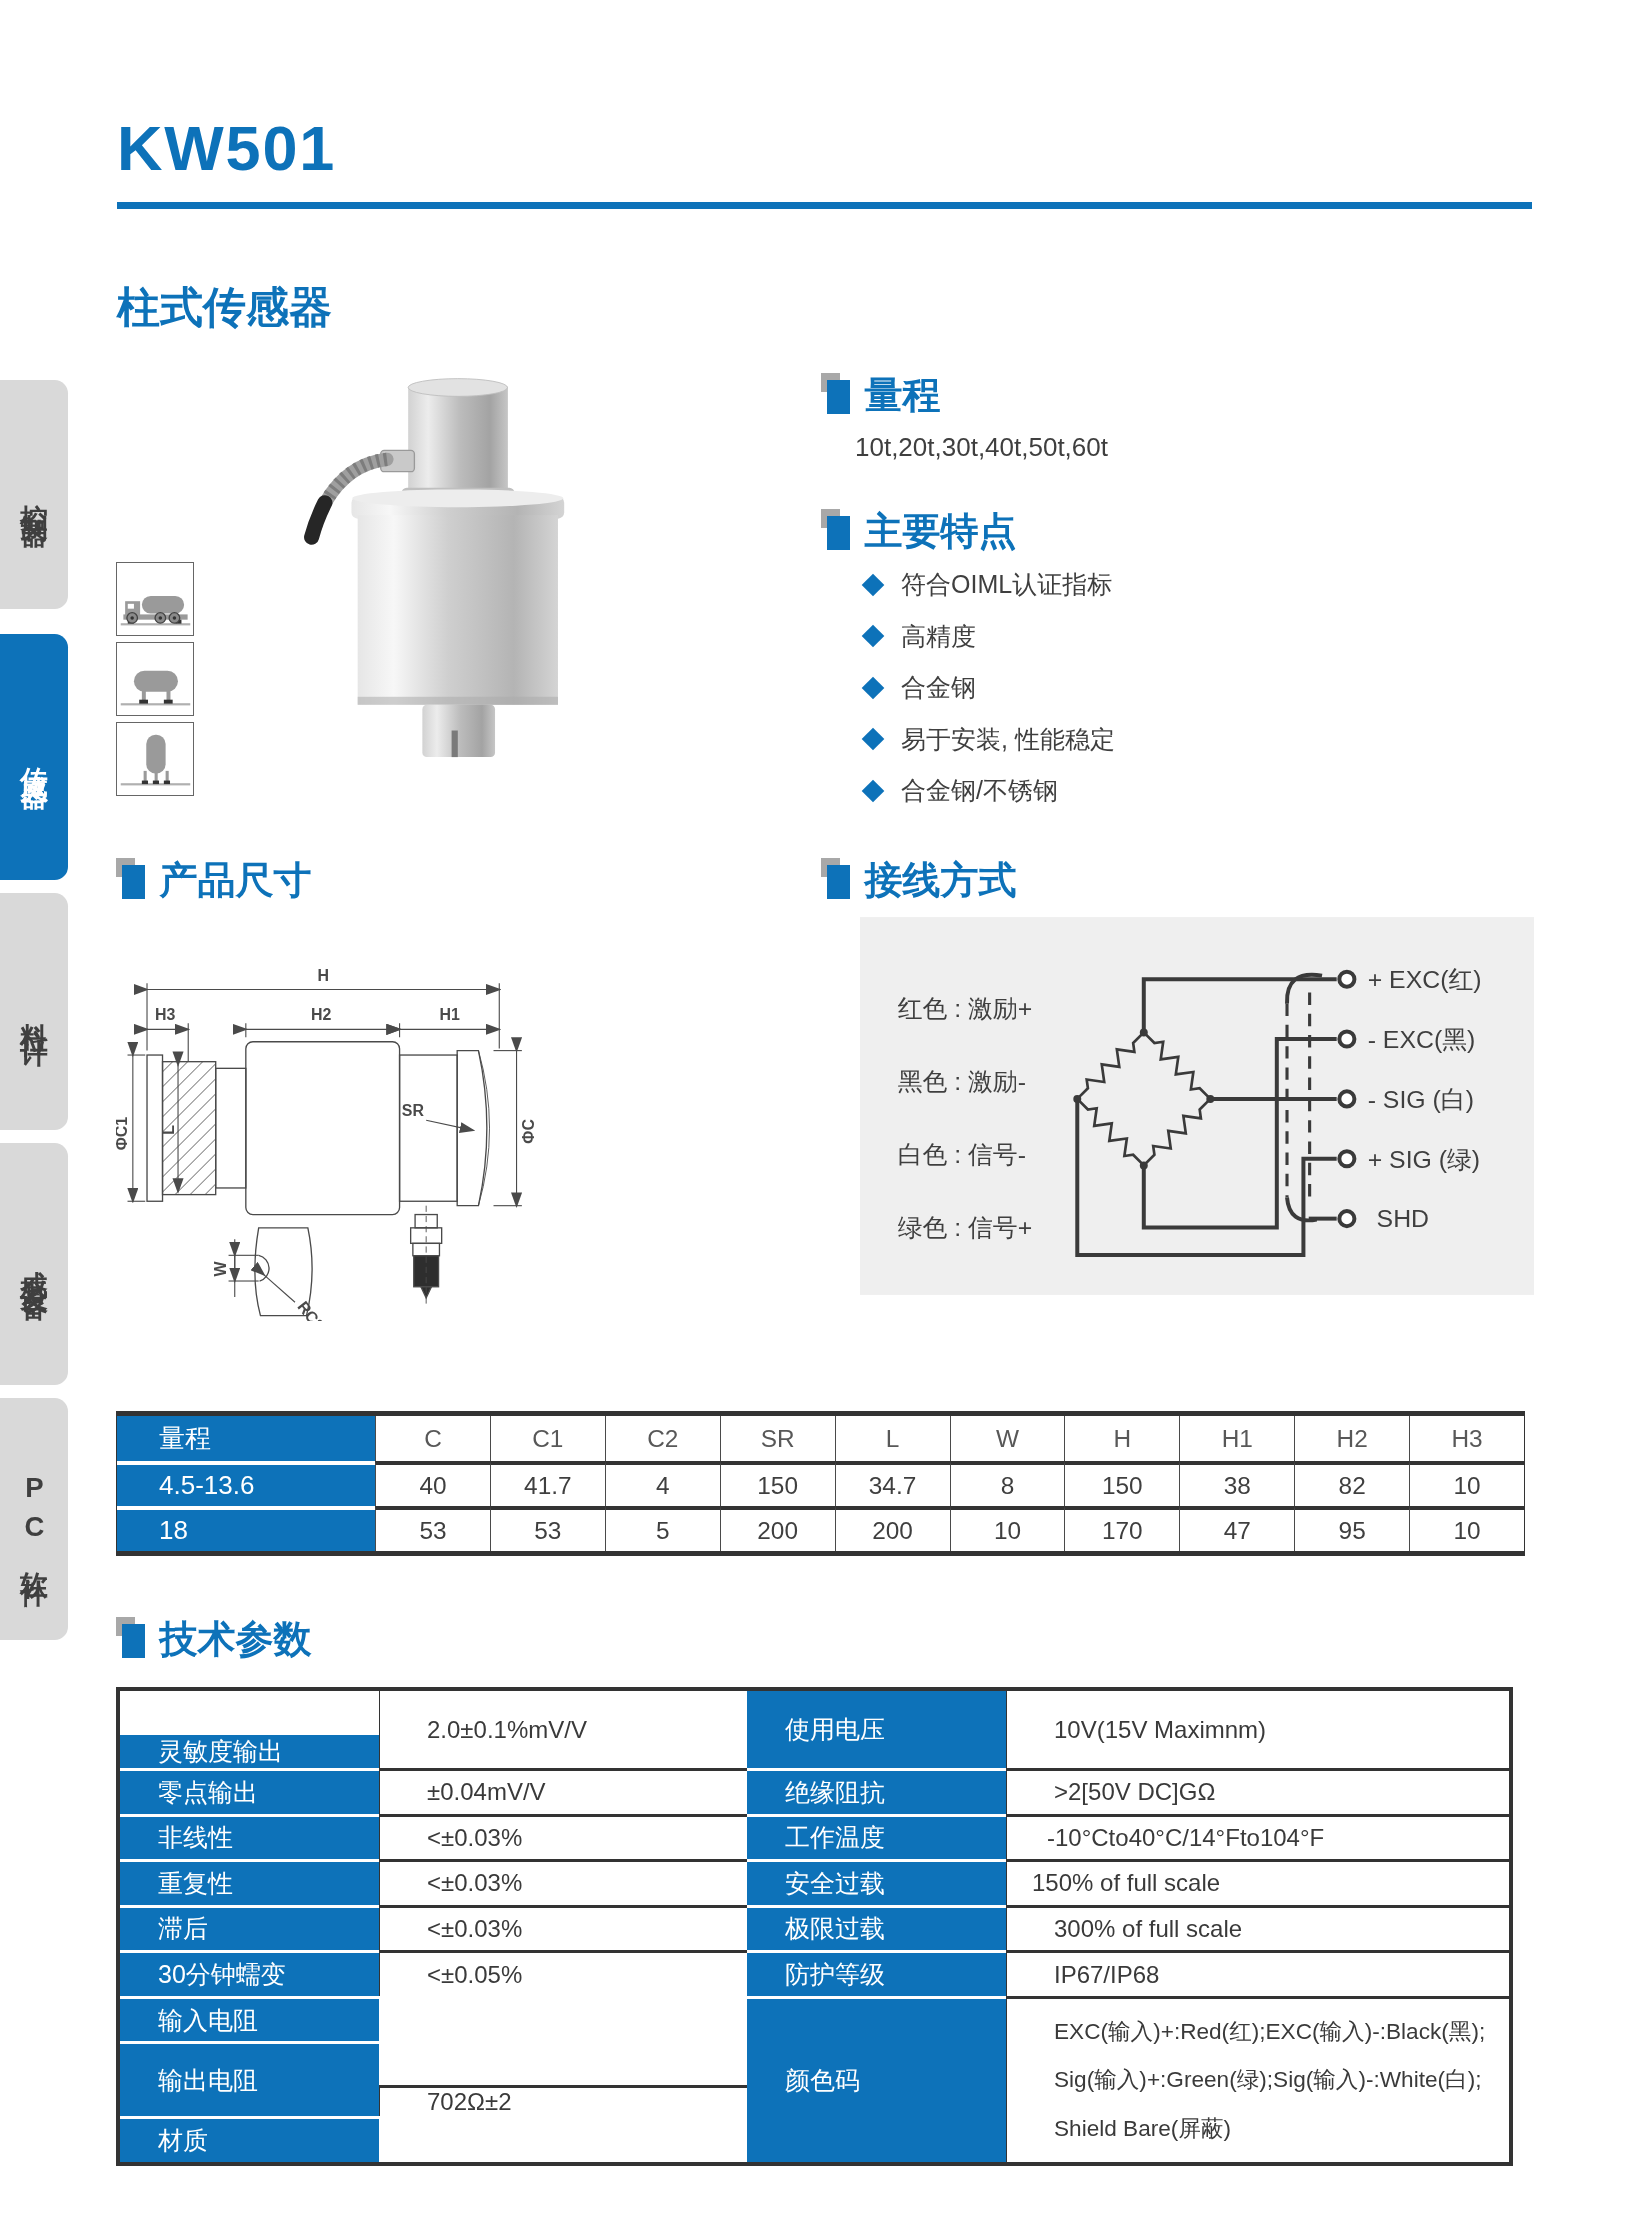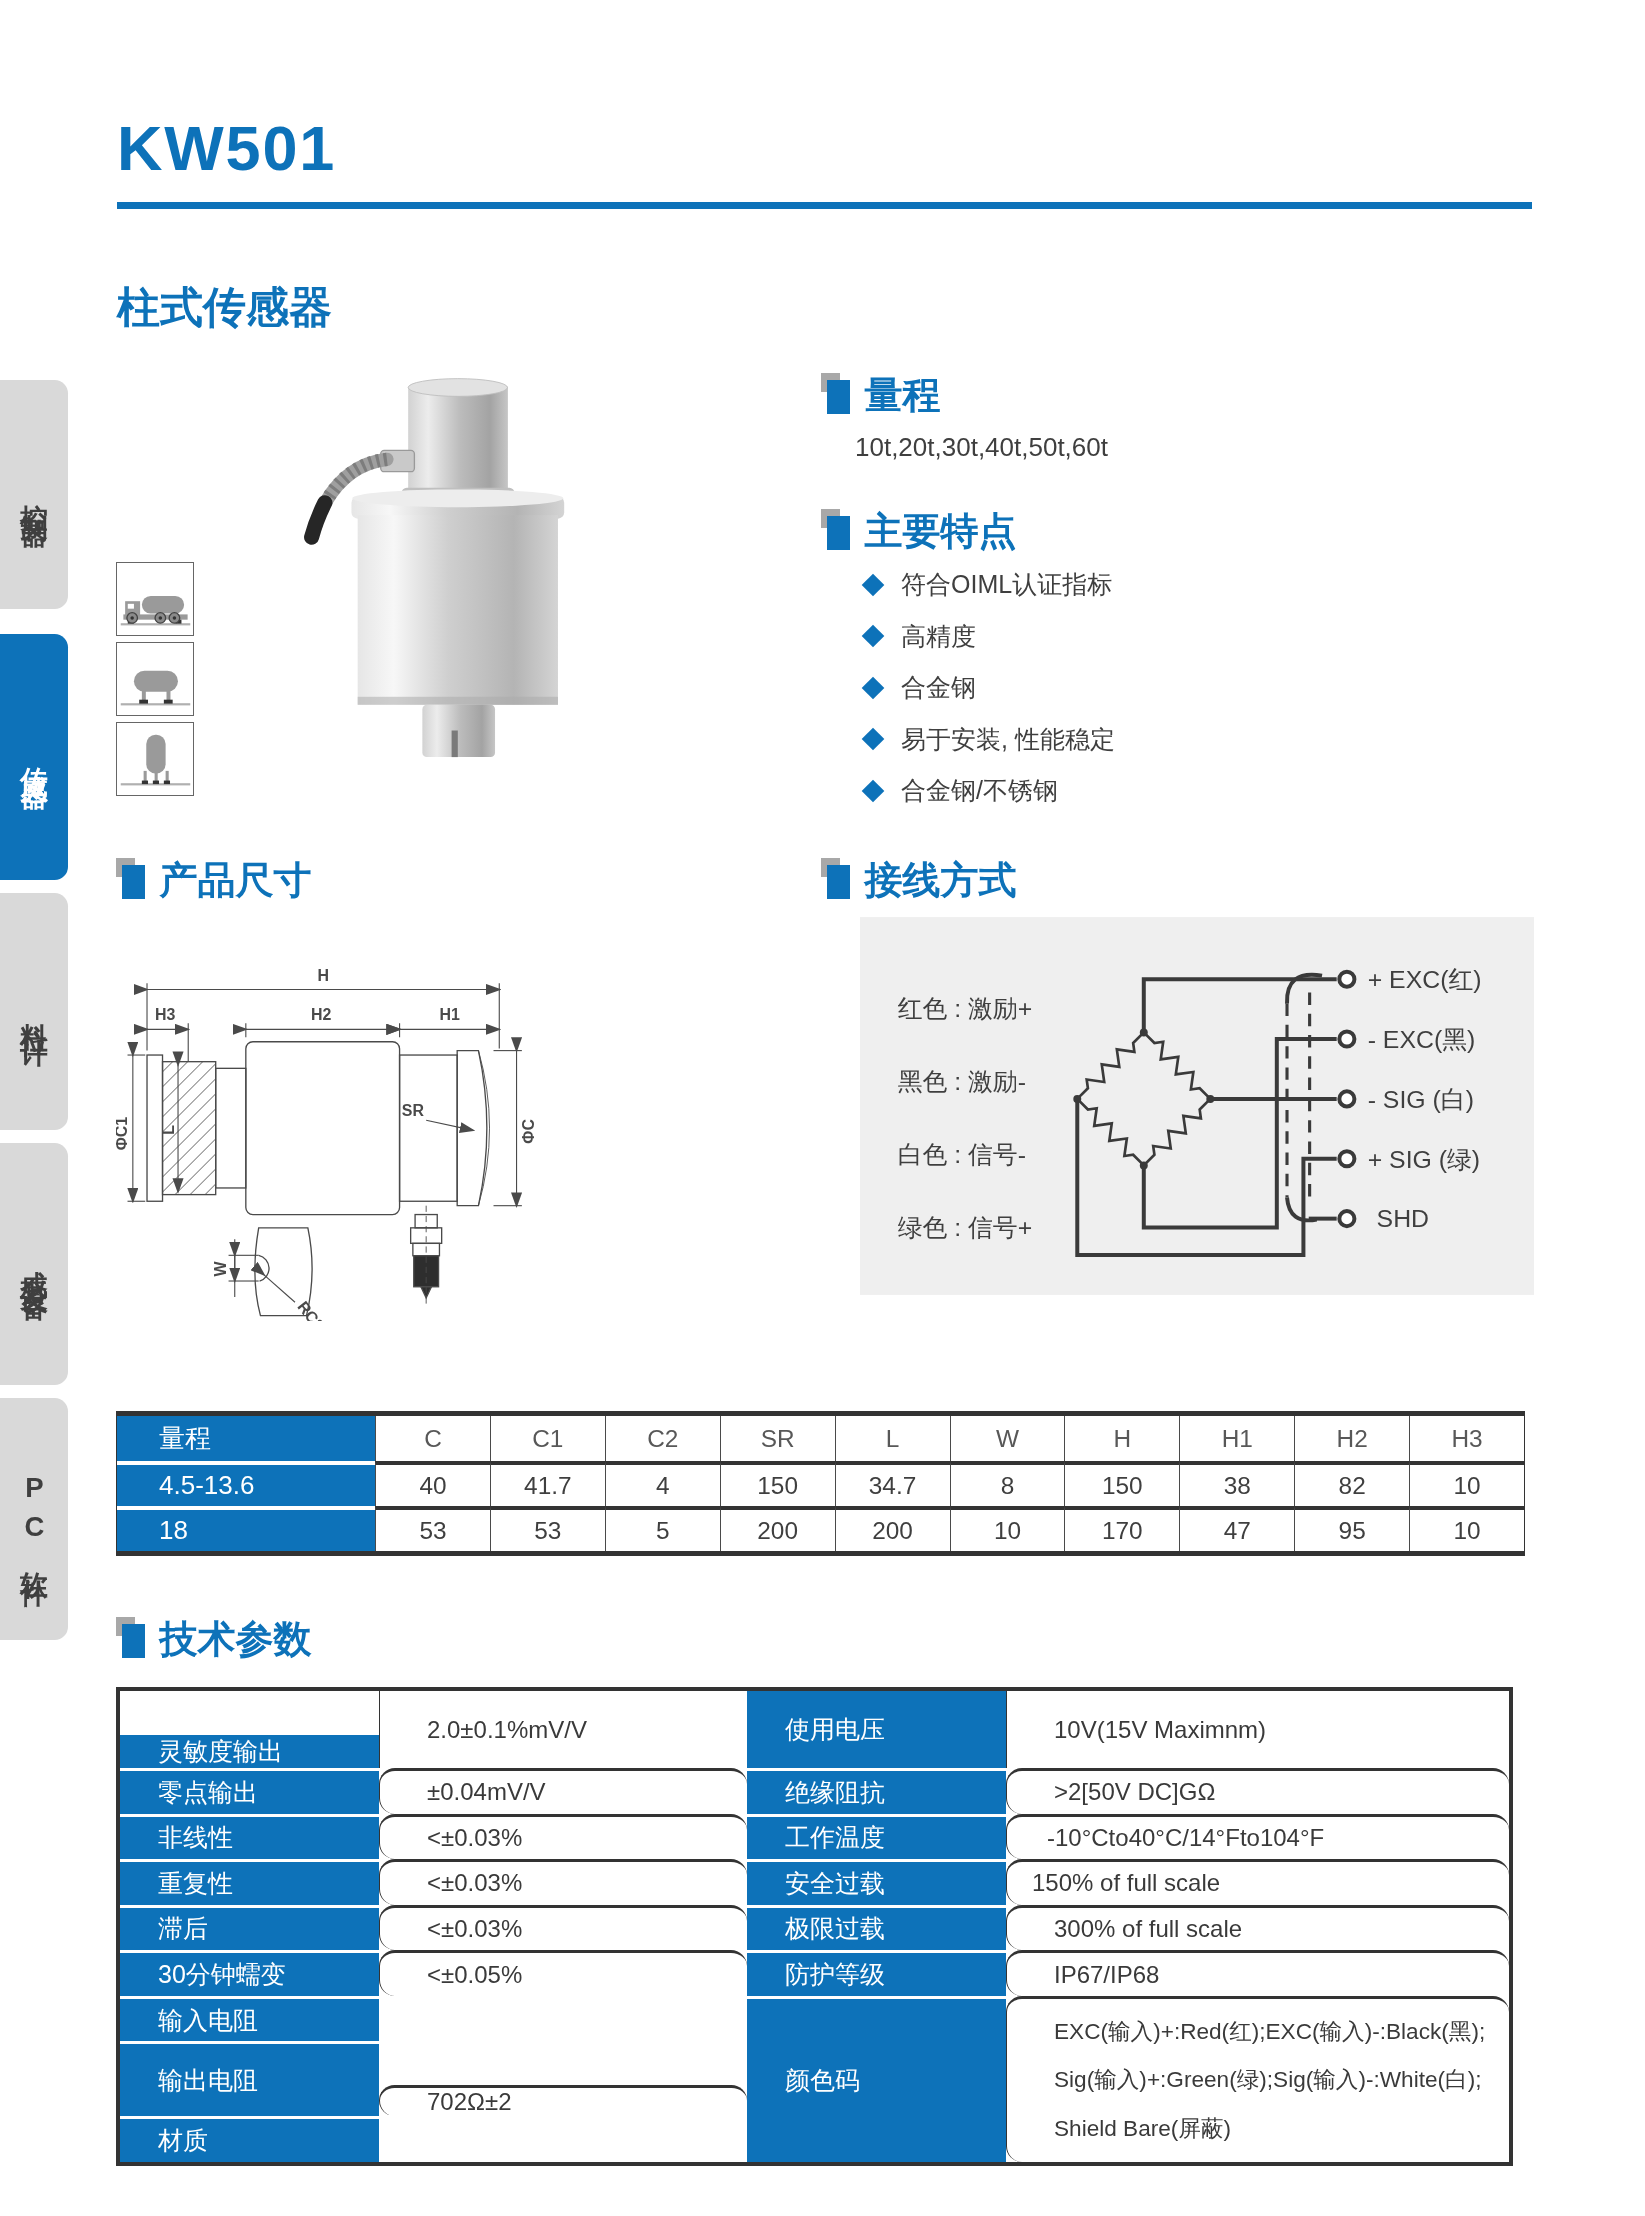--- a/index.html
+++ b/index.html
@@ -63,21 +63,21 @@
 
   
   .spec-table{position:absolute;left:116px;top:1687px;width:1397px;height:479px;
     display:grid;grid-template-columns:259px 368px 259px 1fr;grid-template-rows:repeat(9,1fr);
     border:4.4px solid var(--border-dark);background:#fff;box-sizing:border-box;}
   .sp-label{background:var(--accent);color:#fff;font-size:25px;display:flex;align-items:center;
     padding-left:38px;box-sizing:border-box;}
   .sp-value{background:#fff;color:#3a3a3a;font-size:24px;display:flex;align-items:center;
     padding-left:47px;border-left:1.8px solid var(--border-dark);box-sizing:border-box;}
   .sp-value.colr2{border-right:1.8px solid var(--border-dark);}
-  .bt-dark{border-top:3.5px solid var(--border-dark);border-radius:16px;}
+  .bt-dark{border-top:3.5px solid var(--border-dark);}
   .bt-white{border-top:3.5px solid #ffffff;}
   .cc-val{flex-direction:column;align-items:flex-start;justify-content:center;}
   .cc-val .line{font-size:22.6px;line-height:2.15;}
 
   svg text{font-family:"Liberation Sans", sans-serif;}
 </style>
 </head>
 <body>
 
 <div class="page">

